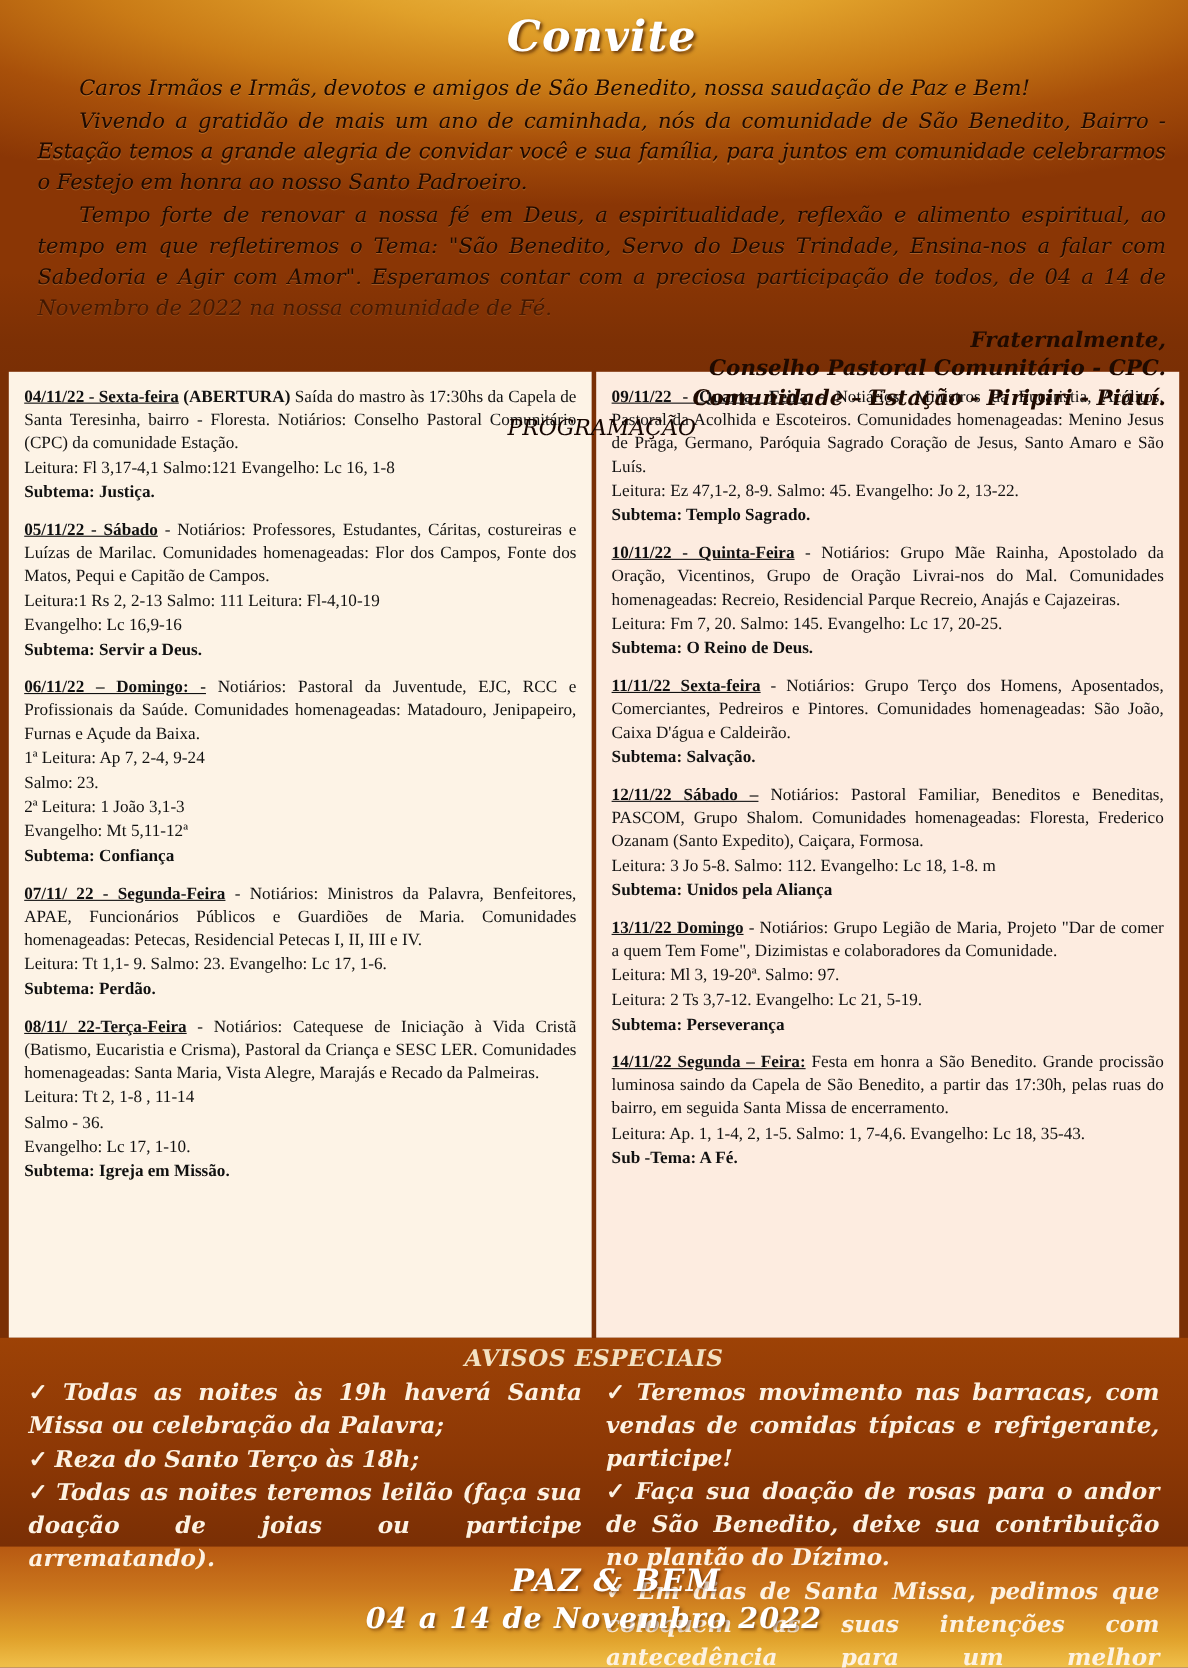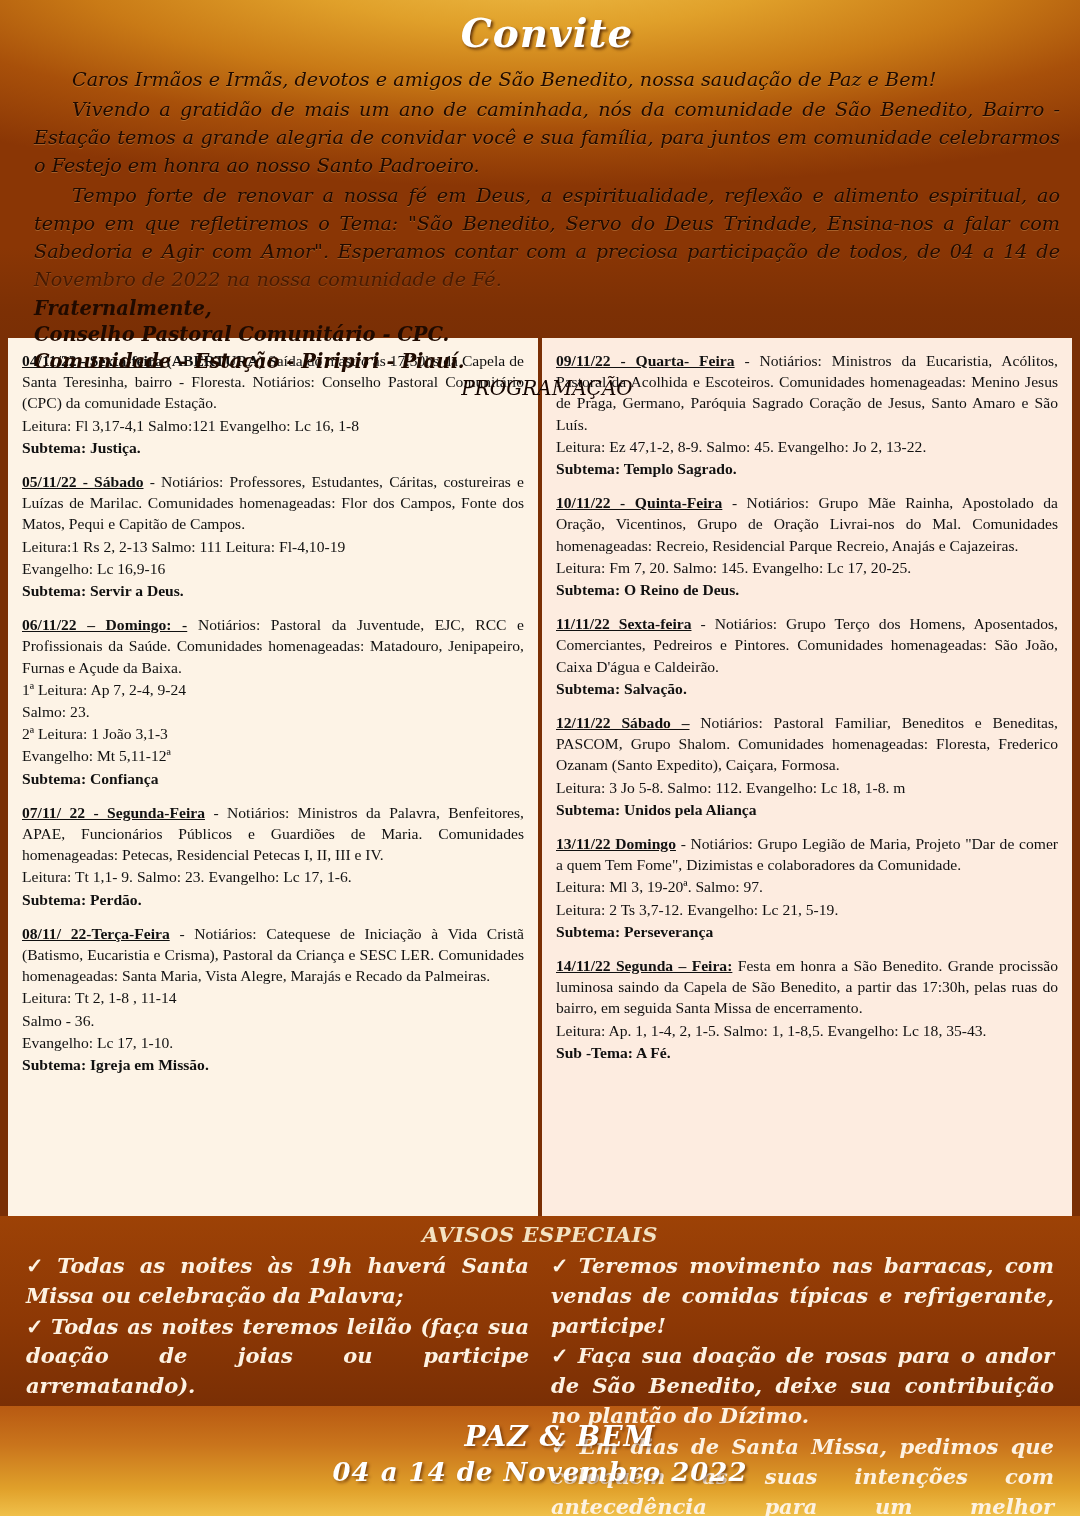--- a/index.html
+++ b/index.html
@@ -53,21 +53,21 @@
     font-weight:normal;
     font-size:19.2px;
     line-height:1.46;
     text-align:justify;
     color:#1f0a00;
     text-shadow:0 1px 0 rgba(255,220,150,.25);
   }
   .htext p{margin:0 0 2px 0;}
   .indent{text-indent:38px;}
   .hcenter{
-    text-align:left;
+    text-align:right;
     font-family:"DejaVu Serif", serif;
     font-style:italic;
     font-weight:bold;
     font-size:19.5px;
     line-height:1.34;
     color:#1f0a00;
     position:relative;
     z-index:2;
   }
   .prog{
@@ -292,32 +292,33 @@
         <p class="just"><span class="dhead">13/11/22 Domingo</span>
           <span>- Notiários: Grupo Legião de Maria, Projeto "Dar de comer a quem Tem Fome", Dizimistas e colaboradores da Comunidade.</span></p>
         <p>Leitura: Ml 3, 19-20ª.                       Salmo: 97.</p>
         <p>Leitura: 2 Ts  3,7-12.                 Evangelho: Lc 21, 5-19.</p>
         <p class="sub">Subtema: Perseverança</p>
       </div>
 
       <div class="entry">
         <p class="just"><span class="dhead">14/11/22 Segunda – Feira:</span>
           <span>Festa em honra a São Benedito. Grande procissão luminosa saindo da Capela de São Benedito, a partir das 17:30h, pelas ruas do bairro, em seguida Santa Missa de encerramento.</span></p>
-        <p>Leitura: Ap. 1, 1-4, 2, 1-5.   Salmo: 1, 1-8,5.   Evangelho: Lc  18, 35-43.</p>
+        <p>Leitura: Ap. 1, 1-4, 2, 1-5.   Salmo: 1, 7-4,6.   Evangelho: Lc  18, 35-43.</p>
         <p class="sub">Sub -Tema: A Fé.</p>
       </div>
 
     </div>
   </div>
 
   <div class="avisos">
     <div class="avisos-title">AVISOS ESPECIAIS</div>
     <div class="avisos-cols">
       <div class="avisos-col">
         <p><span class="check">✓</span><span>Todas as noites às 19h haverá Santa Missa ou celebração da Palavra;</span></p>
+        <p><span class="check">✓</span><span>Reza do Santo Terço às 18h;</span></p>
         <p><span class="check">✓</span><span>Todas as noites teremos leilão (faça sua doação de joias ou participe arrematando).</span></p>
       </div>
       <div class="avisos-col">
         <p><span class="check">✓</span><span>Teremos movimento nas barracas, com vendas de comidas típicas e refrigerante, participe!</span></p>
         <p><span class="check">✓</span><span>Faça sua doação de rosas para o andor de São Benedito, deixe sua contribuição no plantão do Dízimo.</span></p>
         <p><span class="check">✓</span><span>Em dias de Santa Missa, pedimos que coloquem as suas intenções com antecedência para um melhor atendimento.</span></p>
       </div>
     </div>
   </div>
 

